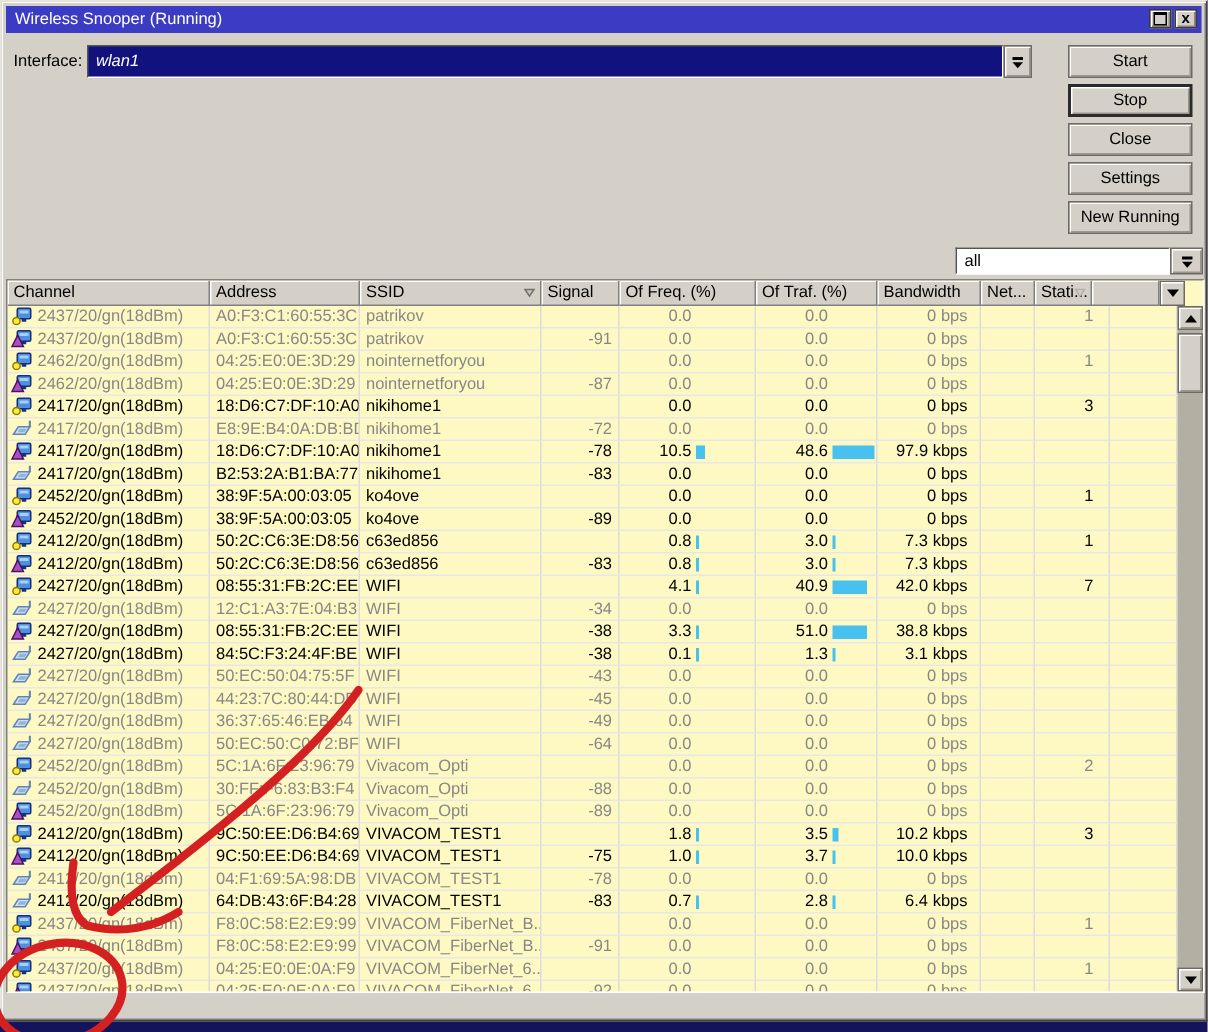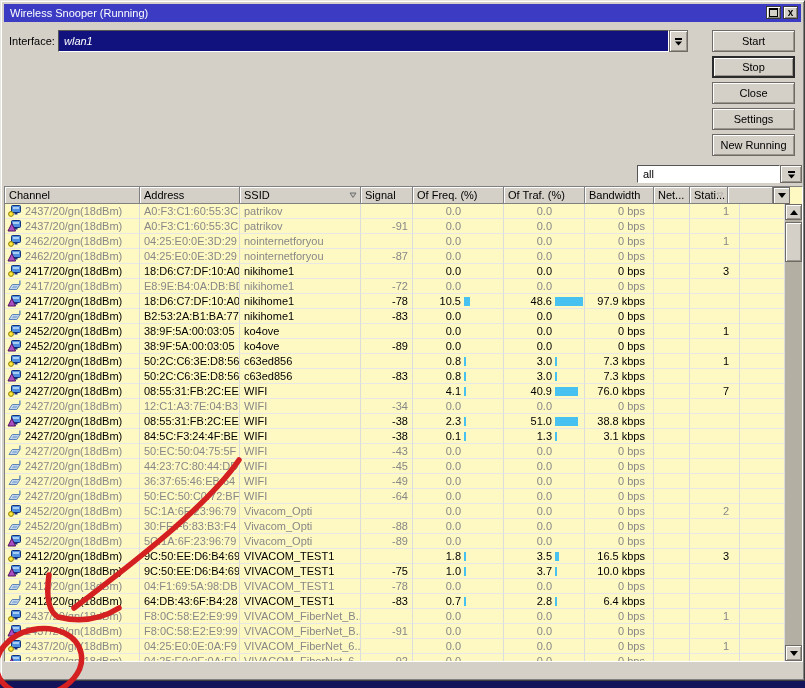--- a/index.html
+++ b/index.html
@@ -432,21 +432,21 @@
           <div class="tcell" style="width:121px">WIFI</div>
           <div class="tcell cell-right" style="width:52px"></div>
           <div class="tcell pct-cell" style="width:91px">
             <span class="pct-num">4.1</span>
             <span class="pct-bar" style="background:#47c2f0;width:2px"></span>
           </div>
           <div class="tcell pct-cell" style="width:81px">
             <span class="pct-num">40.9</span>
             <span class="pct-bar" style="background:#47c2f0;width:23px"></span>
           </div>
-          <div class="tcell cell-right" style="width:69px;padding-right:8px;">76.0 kbps</div>
+          <div class="tcell cell-right" style="width:69px;padding-right:8px;">42.0 kbps</div>
           <div class="tcell" style="width:36px"></div>
           <div class="tcell cell-right" style="width:50px;padding-right:10px;">7</div>
           <div class="tcell" style="width:45px"></div>
         </div>
         <div class="trow inactive">
           <div class="tcell" style="width:135px;padding-left:2px;"><span class="cell-icon-wrap"><svg width="16" height="13" viewBox="0 0 16 13">
                 <path d="M2,10.5 L5.2,5.5 L13,5.5 L9.8,10.5 Z" fill="#cfdcef" stroke="#5f85b8"></path>
                 <path d="M6.2,6.8 L11,6.8 L9.3,9.2 L4.7,9.2 Z" fill="#8fb4dc"></path>
                 <rect x="12.2" y="1.5" width="1.4" height="4" fill="#5f85b8"></rect>
               </svg></span>2427/20/gn(18dBm)</div>
@@ -468,21 +468,21 @@
           <div class="tcell" style="width:135px;padding-left:2px;"><span class="cell-icon-wrap"><svg width="16" height="13" viewBox="0 0 16 13">
                 <rect x="4.5" y="1.5" width="9" height="7" rx="1" fill="#4f8fe0" stroke="#14317e"></rect>
                 <rect x="6" y="3" width="6" height="2" fill="#aacdf2"></rect>
                 <rect x="7.5" y="8.5" width="3" height="2" fill="#14317e"></rect>
                 <path d="M1,12 L4.8,4.5 L8.6,12 Z" fill="#a94fc4" stroke="#4d1060"></path>
               </svg></span>2427/20/gn(18dBm)</div>
           <div class="tcell" style="width:100px">08:55:31:FB:2C:EE</div>
           <div class="tcell" style="width:121px">WIFI</div>
           <div class="tcell cell-right" style="width:52px">-38</div>
           <div class="tcell pct-cell" style="width:91px">
-            <span class="pct-num">2.3</span>
+            <span class="pct-num">3.3</span>
             <span class="pct-bar" style="background:#47c2f0;width:2px"></span>
           </div>
           <div class="tcell pct-cell" style="width:81px">
             <span class="pct-num">51.0</span>
             <span class="pct-bar" style="background:#47c2f0;width:23px"></span>
           </div>
           <div class="tcell cell-right" style="width:69px;padding-right:8px;">38.8 kbps</div>
           <div class="tcell" style="width:36px"></div>
           <div class="tcell cell-right" style="width:50px;padding-right:10px;"></div>
           <div class="tcell" style="width:45px"></div>
@@ -662,21 +662,21 @@
           <div class="tcell" style="width:121px">VIVACOM_TEST1</div>
           <div class="tcell cell-right" style="width:52px"></div>
           <div class="tcell pct-cell" style="width:91px">
             <span class="pct-num">1.8</span>
             <span class="pct-bar" style="background:#47c2f0;width:2px"></span>
           </div>
           <div class="tcell pct-cell" style="width:81px">
             <span class="pct-num">3.5</span>
             <span class="pct-bar" style="background:#47c2f0;width:4px"></span>
           </div>
-          <div class="tcell cell-right" style="width:69px;padding-right:8px;">16.5 kbps</div>
+          <div class="tcell cell-right" style="width:69px;padding-right:8px;">10.2 kbps</div>
           <div class="tcell" style="width:36px"></div>
           <div class="tcell cell-right" style="width:50px;padding-right:10px;">3</div>
           <div class="tcell" style="width:45px"></div>
         </div>
         <div class="trow active">
           <div class="tcell" style="width:135px;padding-left:2px;"><span class="cell-icon-wrap"><svg width="16" height="13" viewBox="0 0 16 13">
                 <rect x="4.5" y="1.5" width="9" height="7" rx="1" fill="#4f8fe0" stroke="#14317e"></rect>
                 <rect x="6" y="3" width="6" height="2" fill="#aacdf2"></rect>
                 <rect x="7.5" y="8.5" width="3" height="2" fill="#14317e"></rect>
                 <path d="M1,12 L4.8,4.5 L8.6,12 Z" fill="#a94fc4" stroke="#4d1060"></path>

